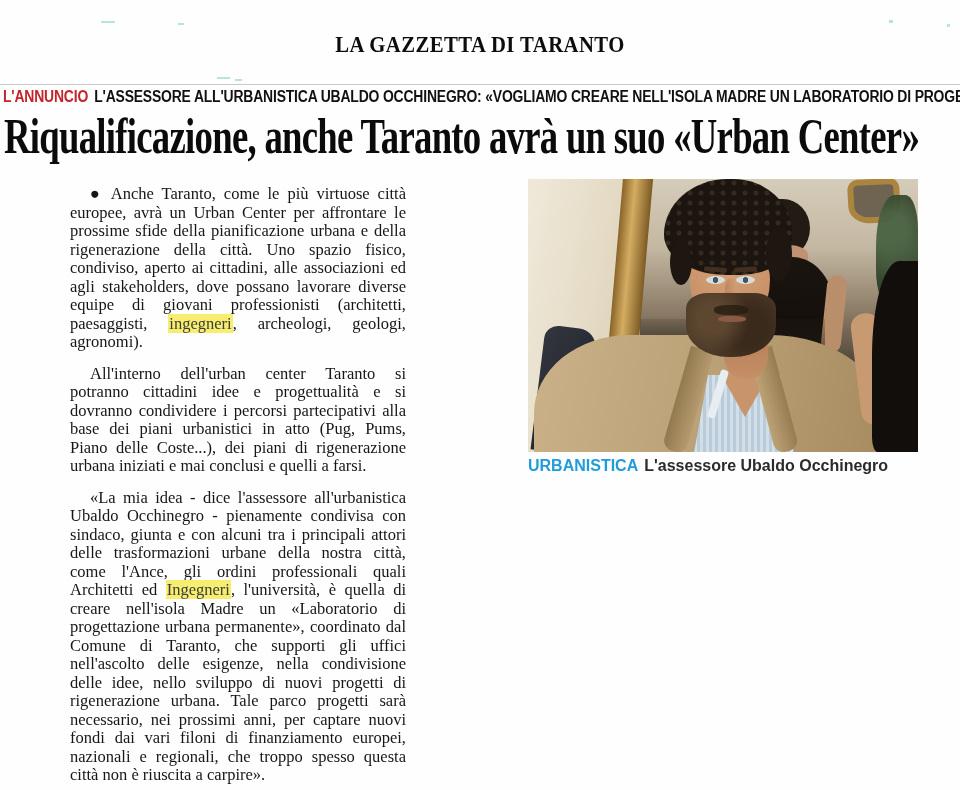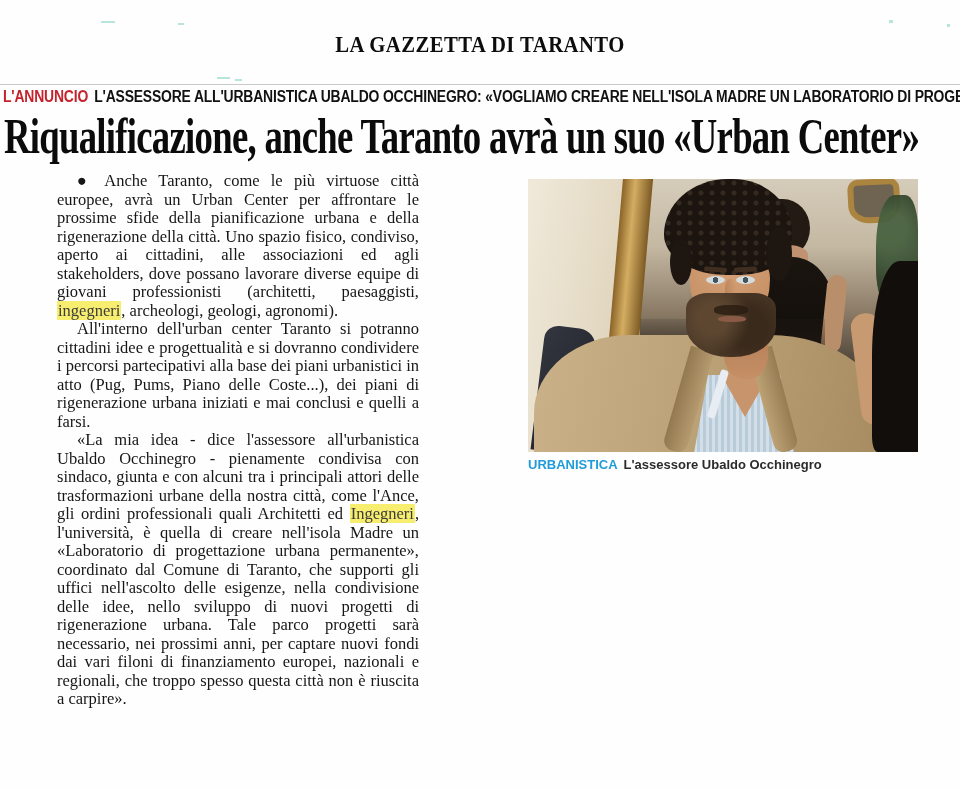--- a/index.html
+++ b/index.html
@@ -28,21 +28,21 @@
           letter-spacing:-.2px;transform:scaleX(.87);transform-origin:left center;color:#111;}
   .kicker-label{color:#c5232b;margin-right:7px;}
 
   
   .headline{position:absolute;left:4px;top:107px;margin:0;white-space:nowrap;
             font-family:"Liberation Serif",serif;font-weight:700;font-size:51px;
             letter-spacing:-1px;color:#0b0b0b;transform:scaleX(.72);transform-origin:left center;}
 
   
   .article-col{position:absolute;left:57px;top:172px;width:362px;}
-  .para{margin:0;font-size:16.5px;line-height:18.5px;text-align:justify;text-indent:20px;
+  .para{margin:13px;font-size:16.5px;line-height:18.5px;text-align:justify;text-indent:20px;
         font-family:"Liberation Serif",serif;color:#161616;}
   .hl{background:#f7ee6f;color:#3c3c3c;padding:0 1px;}
 
   
   .photo{position:absolute;left:528px;top:179px;width:390px;height:273px;overflow:hidden;
          background:#e9e1d0;}
   .photo div{position:absolute;}
   .ph-wall{left:0;top:0;width:126px;height:273px;background:linear-gradient(100deg,#f0e9da,#e3d9c3 55%,#d5c9ae);}
   .ph-mirror{left:112px;top:0;width:278px;height:273px;
      background:linear-gradient(180deg,#d5ccba 0%,#c4b8a2 25%,#8d7d68 48%,#4e4438 68%,#2c2620 88%);}
@@ -99,21 +99,21 @@
   .ph-beard{left:158px;top:114px;width:90px;height:64px;background-color:#4b3827;border-radius:24% 24% 48% 48%;
      background-image:radial-gradient(circle at 30% 40%,#5d4731 20%,rgba(0,0,0,0) 50%),
                       radial-gradient(circle at 70% 55%,#3a2a1b 25%,rgba(0,0,0,0) 60%);}
   .ph-mustache{left:186px;top:126px;width:34px;height:10px;background:rgba(40,28,16,.8);border-radius:40%;}
   .ph-mouth{left:190px;top:137px;width:28px;height:6px;background:#8a5a47;border-radius:40%;}
   .ph-right-skin{left:328px;top:134px;width:30px;height:112px;background:#c79a72;border-radius:14px;transform:rotate(-7deg);}
   .ph-right-hair{left:344px;top:82px;width:46px;height:191px;background:#120e0b;border-radius:60% 0 0 12%/50% 0 0 8%;}
 
   
   .caption{position:absolute;left:528px;top:457px;width:410px;
-           font-family:"Liberation Sans",sans-serif;font-weight:700;font-size:13px;color:#2b2b2b;}
+           font-family:"Liberation Sans",sans-serif;font-weight:700;font-size:16px;color:#2b2b2b;}
   .cap-label{color:#1f9cd9;margin-right:6px;}
 </style>
 </head>
 <body>
 
 <div class="page">
 
   <div class="masthead">LA GAZZETTA DI TARANTO</div>
 
   <div class="artifact a1"></div>

